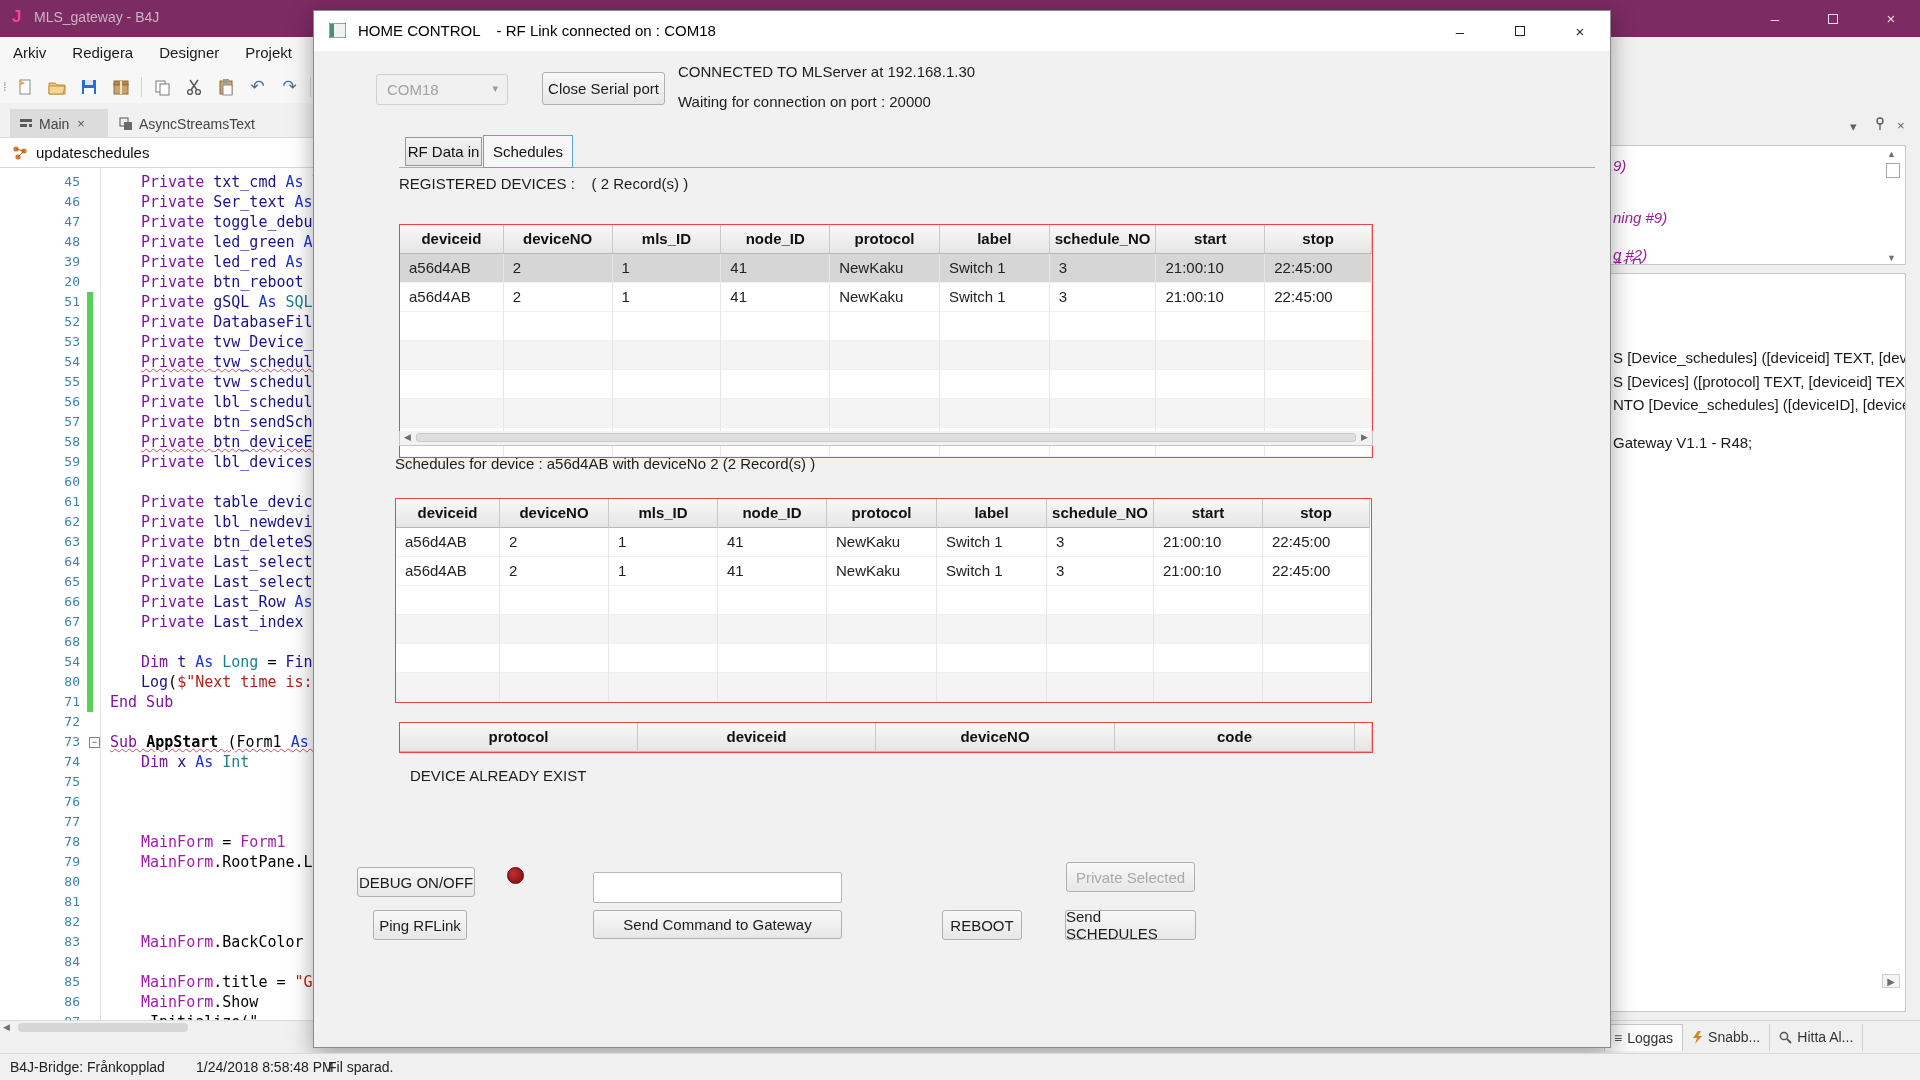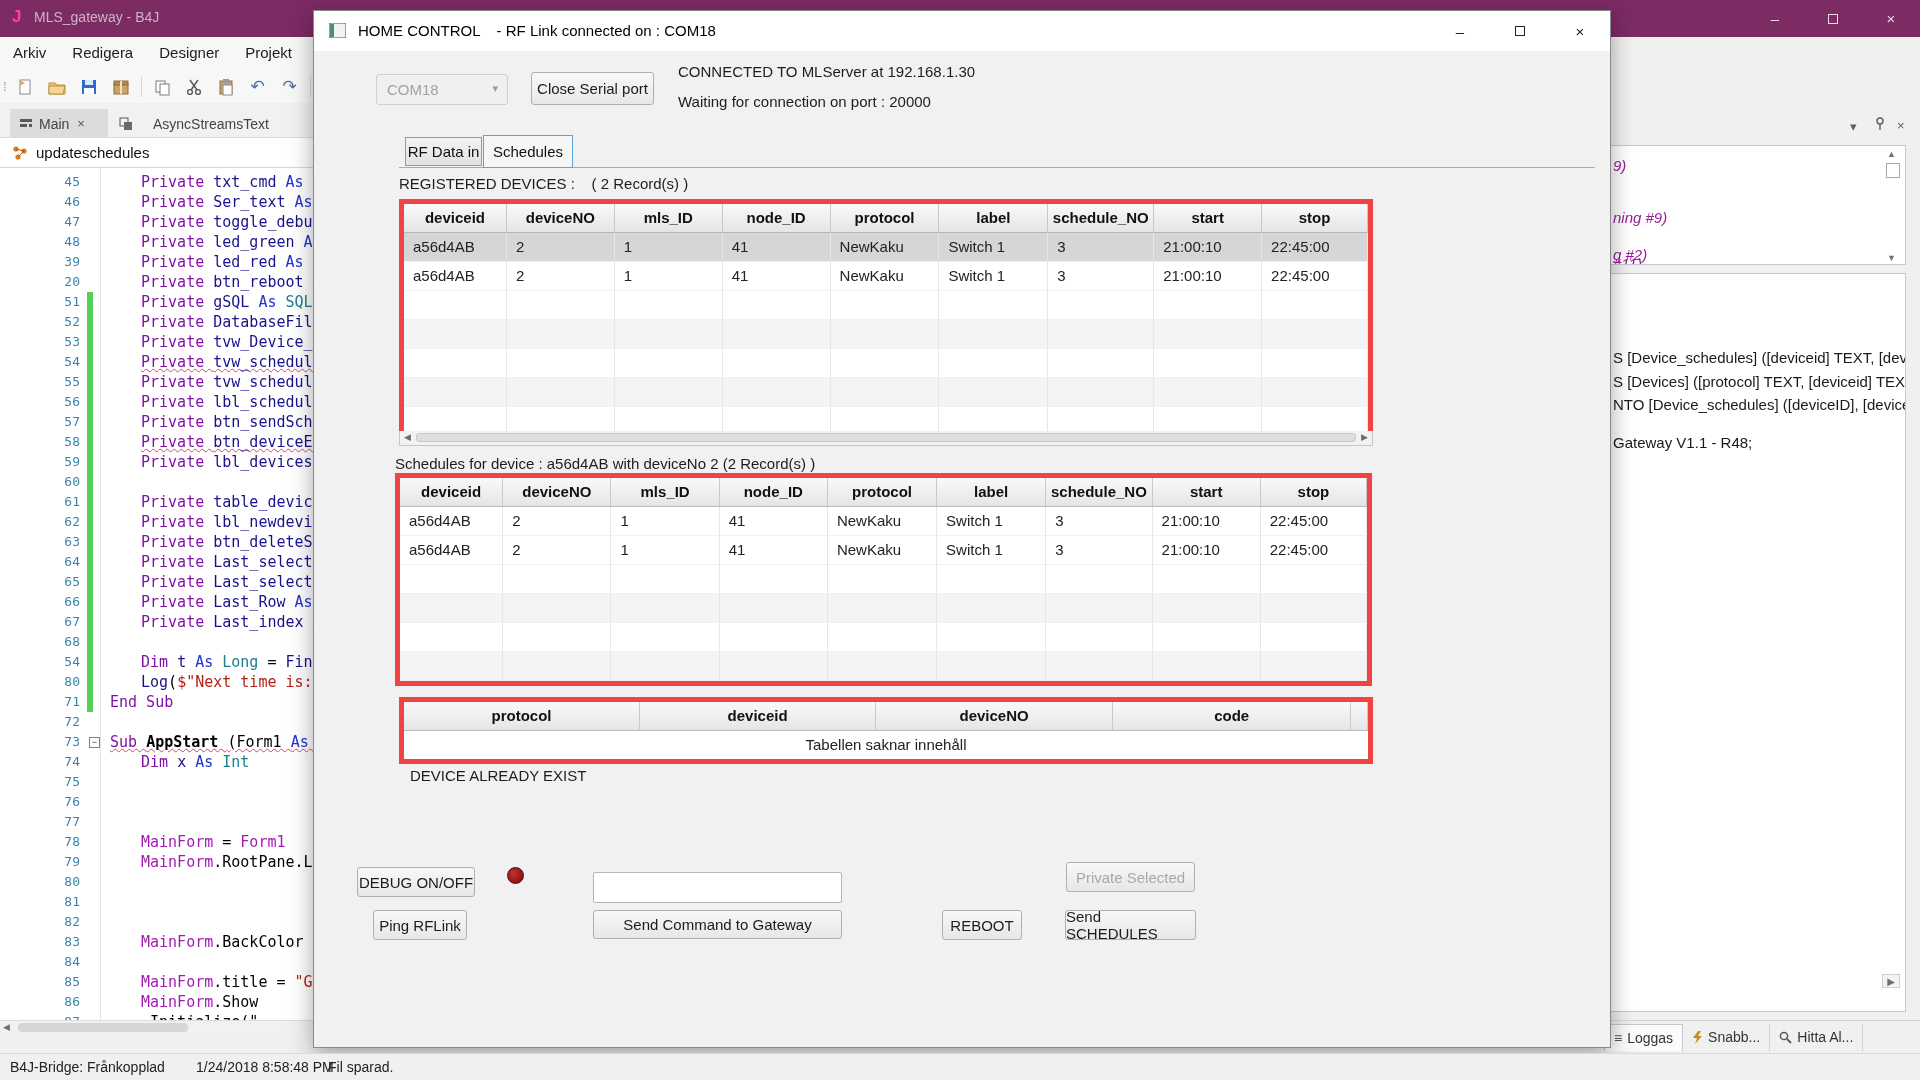--- a/index.html
+++ b/index.html
@@ -80,21 +80,21 @@
   .combo .carr { position:absolute; right:9px; top:7px; font-size:11px; color:#9a9a9a; }
   .conn-line { position:absolute; left:364px; font-size:15px; color:#1d1d1d; }
 
   .dtab { position:absolute; top:126px; height:29px; border:1px solid #989898; background:linear-gradient(#f3f3f3,#e2e2e2);
           display:flex; align-items:center; justify-content:center; font-size:15px; color:#111; }
   .dtab.active { background:#f6f6f6; border:1px solid #58a6dd; height:33px; top:124px; z-index:2; }
   .tabline { position:absolute; left:85px; top:156px; width:1196px; height:1px; background:#ababab; }
 
   .dlabel { position:absolute; font-size:15px; color:#1d1d1d; white-space:pre; }
 
-  .tbl { position:absolute; border:5px solid #ef4444; background:#fff; }
+  .tbl { position:absolute; border:1px solid #ef4444; background:#fff;margin-top:25px; }
   .trow { display:flex; }
   .th { background:linear-gradient(#f9f9f9,#e5e5e5); border-right:1px solid #c9c9c9; border-bottom:1px solid #b8b8b8;
         font-weight:bold; font-size:15px; color:#111; text-align:center; line-height:28px; height:29px; overflow:hidden; }
   .td { border-right:1px solid #e6e6e6; border-bottom:1px solid #f0f0f0; font-size:15px; color:#222;
         padding-left:9px; line-height:28px; height:29px; overflow:hidden; white-space:nowrap; }
   .trow.sel .td { background:#d6d6d6; }
   .trow.oddrow .td { background:#f4f4f4; }
   .msgrow { font-size:15px; color:#222; text-align:center; line-height:28px; height:28px; }
   .tsb { position:absolute; height:15px; background:#f2f2f2; border:1px solid #c6c6c6; border-top:none; }
   .tsb .a { position:absolute; top:1px; font-size:9px; color:#6d6d6d; }
@@ -191,21 +191,21 @@
   <div class="ide-tabstrip">
     <div class="ide-tab active" style="left:10px; width:98px;">
       <svg width="14" height="14" style="margin-right:6px">
           <rect x="1" y="2" width="12" height="3" fill="#5a5a5a"></rect>
           <rect x="1" y="7" width="7" height="3" fill="#5a5a5a"></rect>
           <rect x="10" y="7" width="3" height="3" fill="#5a5a5a"></rect>
         </svg>
       <span>Main</span>
       <span class="closex">×</span>
     </div>
-    <div class="ide-tab" style="left:110px; width:178px;gap:14px;">
+    <div class="ide-tab" style="left:110px; width:178px;">
       <svg width="14" height="14" style="margin-right:6px">
           <rect x="1" y="1" width="8" height="8" fill="none" stroke="#555"></rect>
           <rect x="5" y="5" width="8" height="8" fill="#6a6a6a"></rect>
         </svg>
       <span>AsyncStreamsText</span>
     </div>
   </div>
 
   <div class="ide-crumb">
     <svg width="16" height="16" style="position:absolute;left:12px;top:7px">
@@ -491,21 +491,21 @@
           <span class="boxglyph"></span>
         </div>
       <div class="dlg-btn">×</div>
     </div>
   </div>
 
   <div class="combo">
     <span class="cval">COM18</span>
     <span class="carr">▾</span>
   </div>
-  <div class="jbtn" style="left:217px; top:61px; width:123px; height:33px;">Close Serial port</div>
+  <div class="jbtn" style="left:228px; top:61px; width:123px; height:33px;">Close Serial port</div>
   <div class="conn-line" style="top:52px;">CONNECTED TO MLServer at 192.168.1.30</div>
   <div class="conn-line" style="top:82px;">Waiting for connection on port : 20000</div>
 
   <div class="dtab" style="left:91px; width:77px;">RF Data in</div>
   <div class="dtab active" style="left:169px; width:90px;">Schedules</div>
   <div class="tabline"></div>
 
   <div class="dlabel" style="left:85px; top:164px;">REGISTERED DEVICES :    ( 2 Record(s) )</div>
   <div class="tbl" style="left:85px; top:188px; width:974px;" id="tbl-registered">
       <div class="trow">
@@ -685,21 +685,20 @@
     </div>
 
   <div class="tbl" style="left:85px; top:686px; width:974px;" id="tbl-codes">
       <div class="trow">
         <div class="th" style="width: 238px;">protocol</div>
         <div class="th" style="width: 238px;">deviceid</div>
         <div class="th" style="width: 239px;">deviceNO</div>
         <div class="th" style="width: 240px;">code</div>
         <div class="th" style="width: 17px;"></div>
       </div>
-      <div class="msgrow">Tabellen saknar innehåll</div>
     </div>
   <div class="dlabel" style="left:96px; top:756px;">DEVICE ALREADY EXIST</div>
 
   <div class="jbtn" style="left:43px; top:856px; width:118px; height:30px;">DEBUG ON/OFF</div>
   <div class="led"></div>
   <input class="cmd-input" value="" style="">
   <div class="jbtn" style="left:59px; top:899px; width:94px; height:30px;">Ping RFLink</div>
   <div class="jbtn" style="left:279px; top:899px; width:249px; height:29px;">Send Command to Gateway</div>
   <div class="jbtn" style="left:628px; top:899px; width:80px; height:30px;">REBOOT</div>
   <div class="jbtn disabled" style="left:752px; top:851px; width:129px; height:30px;">Private Selected</div>

